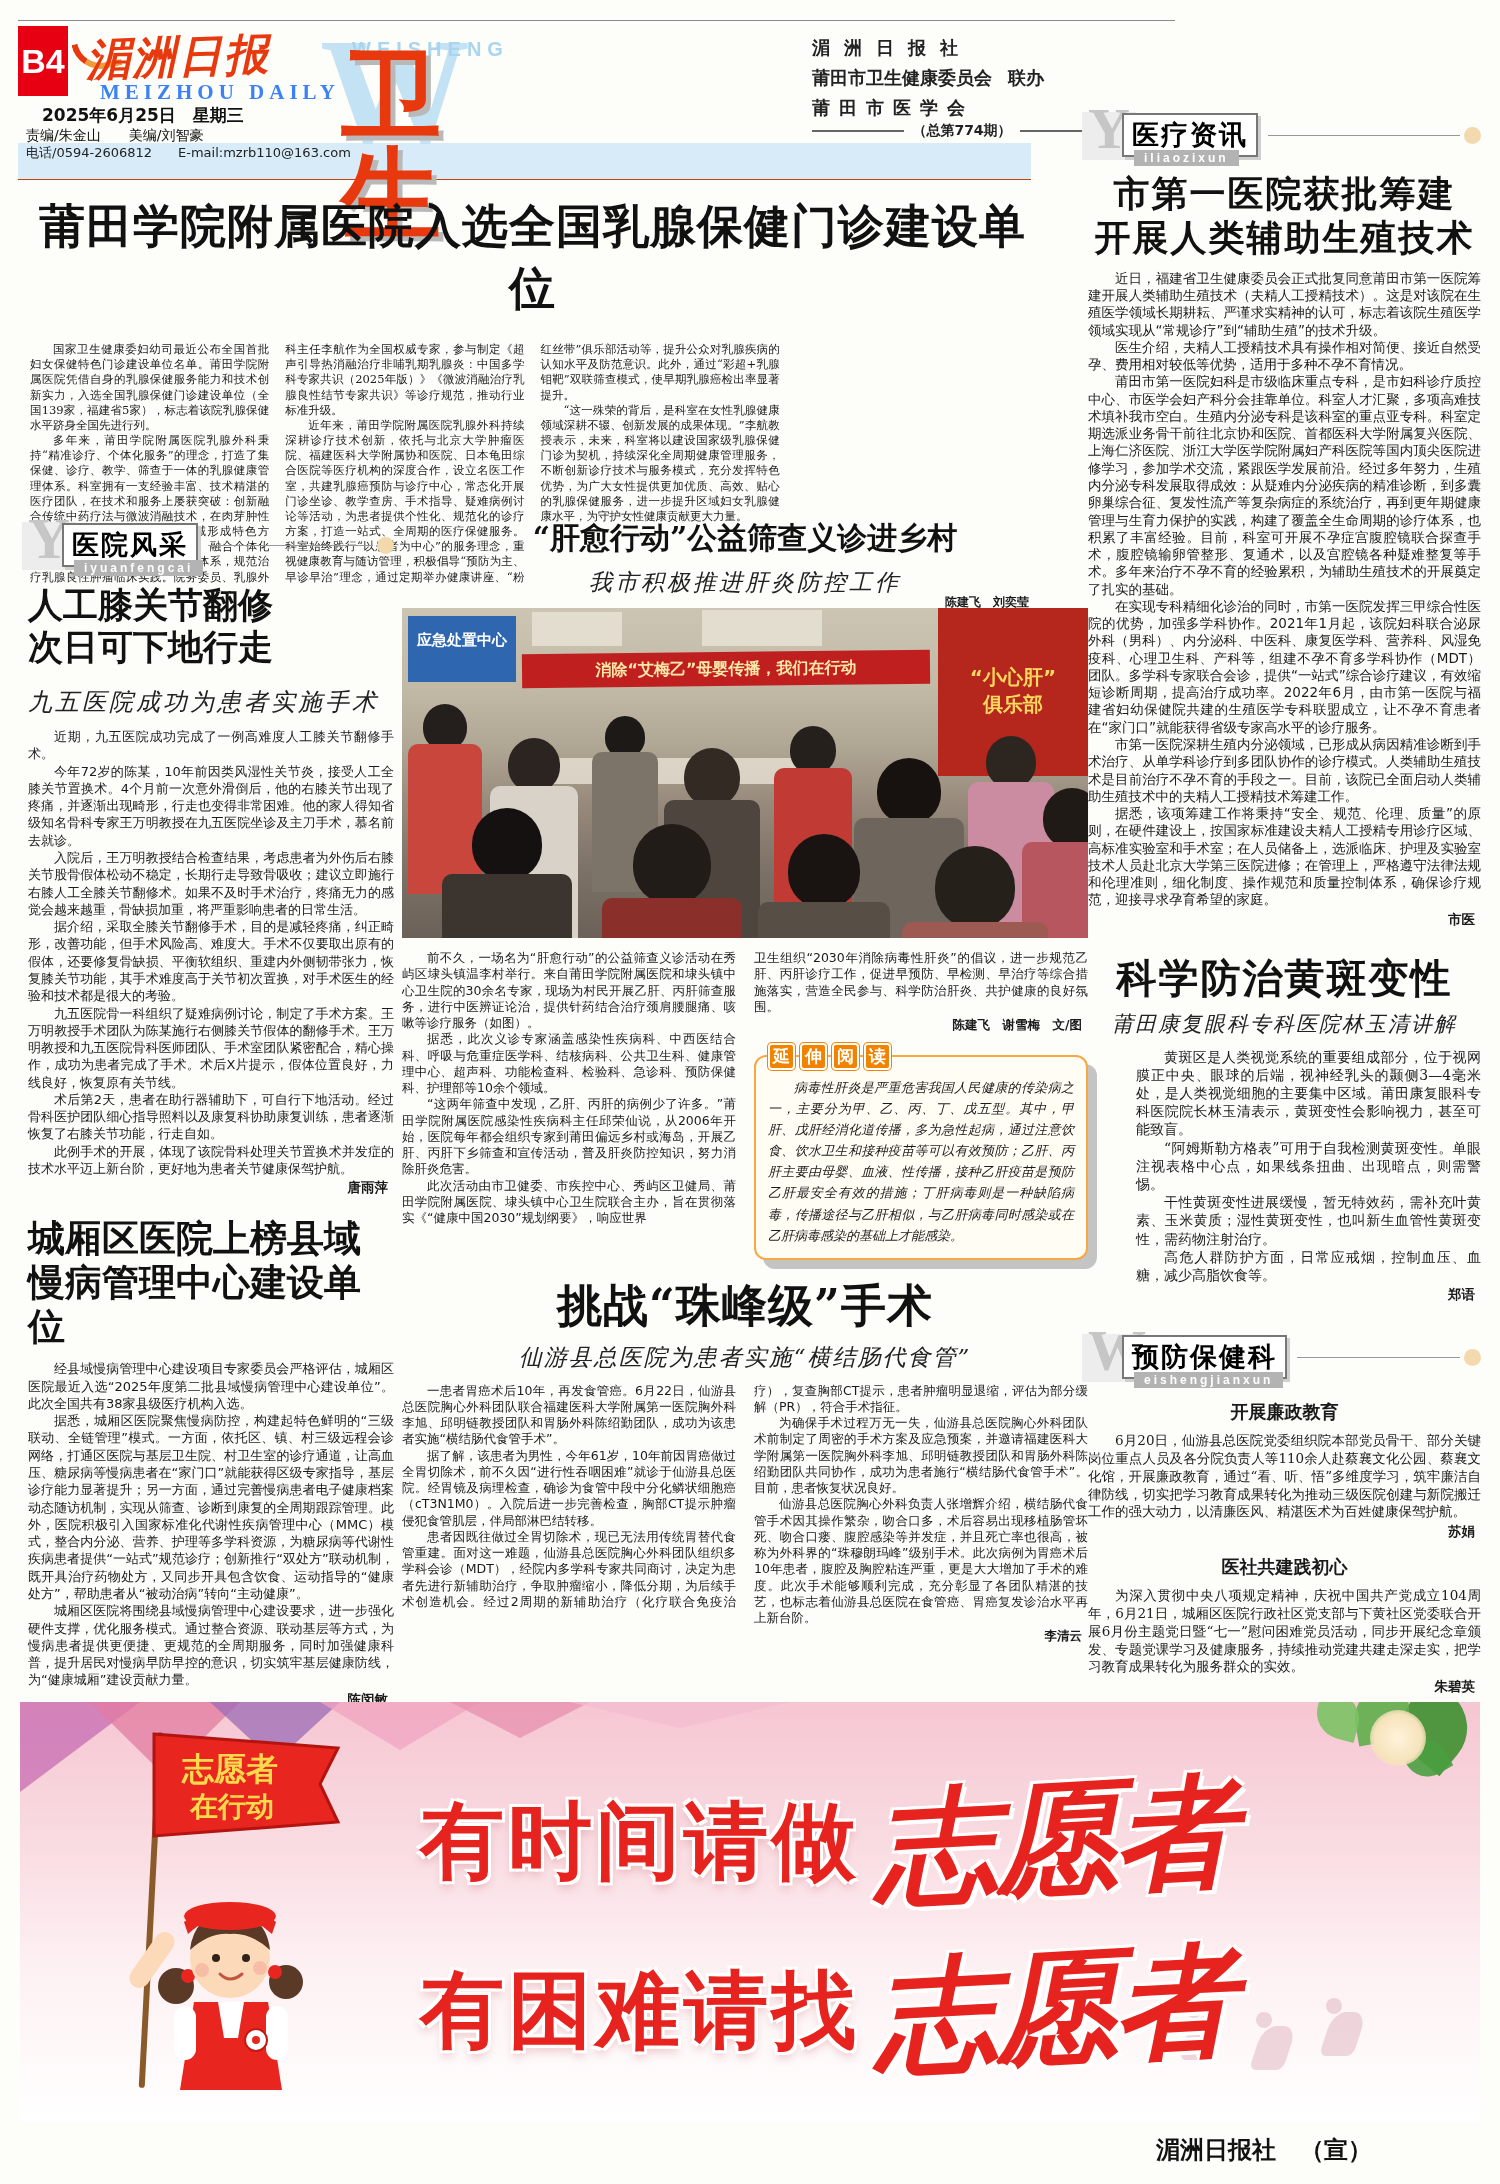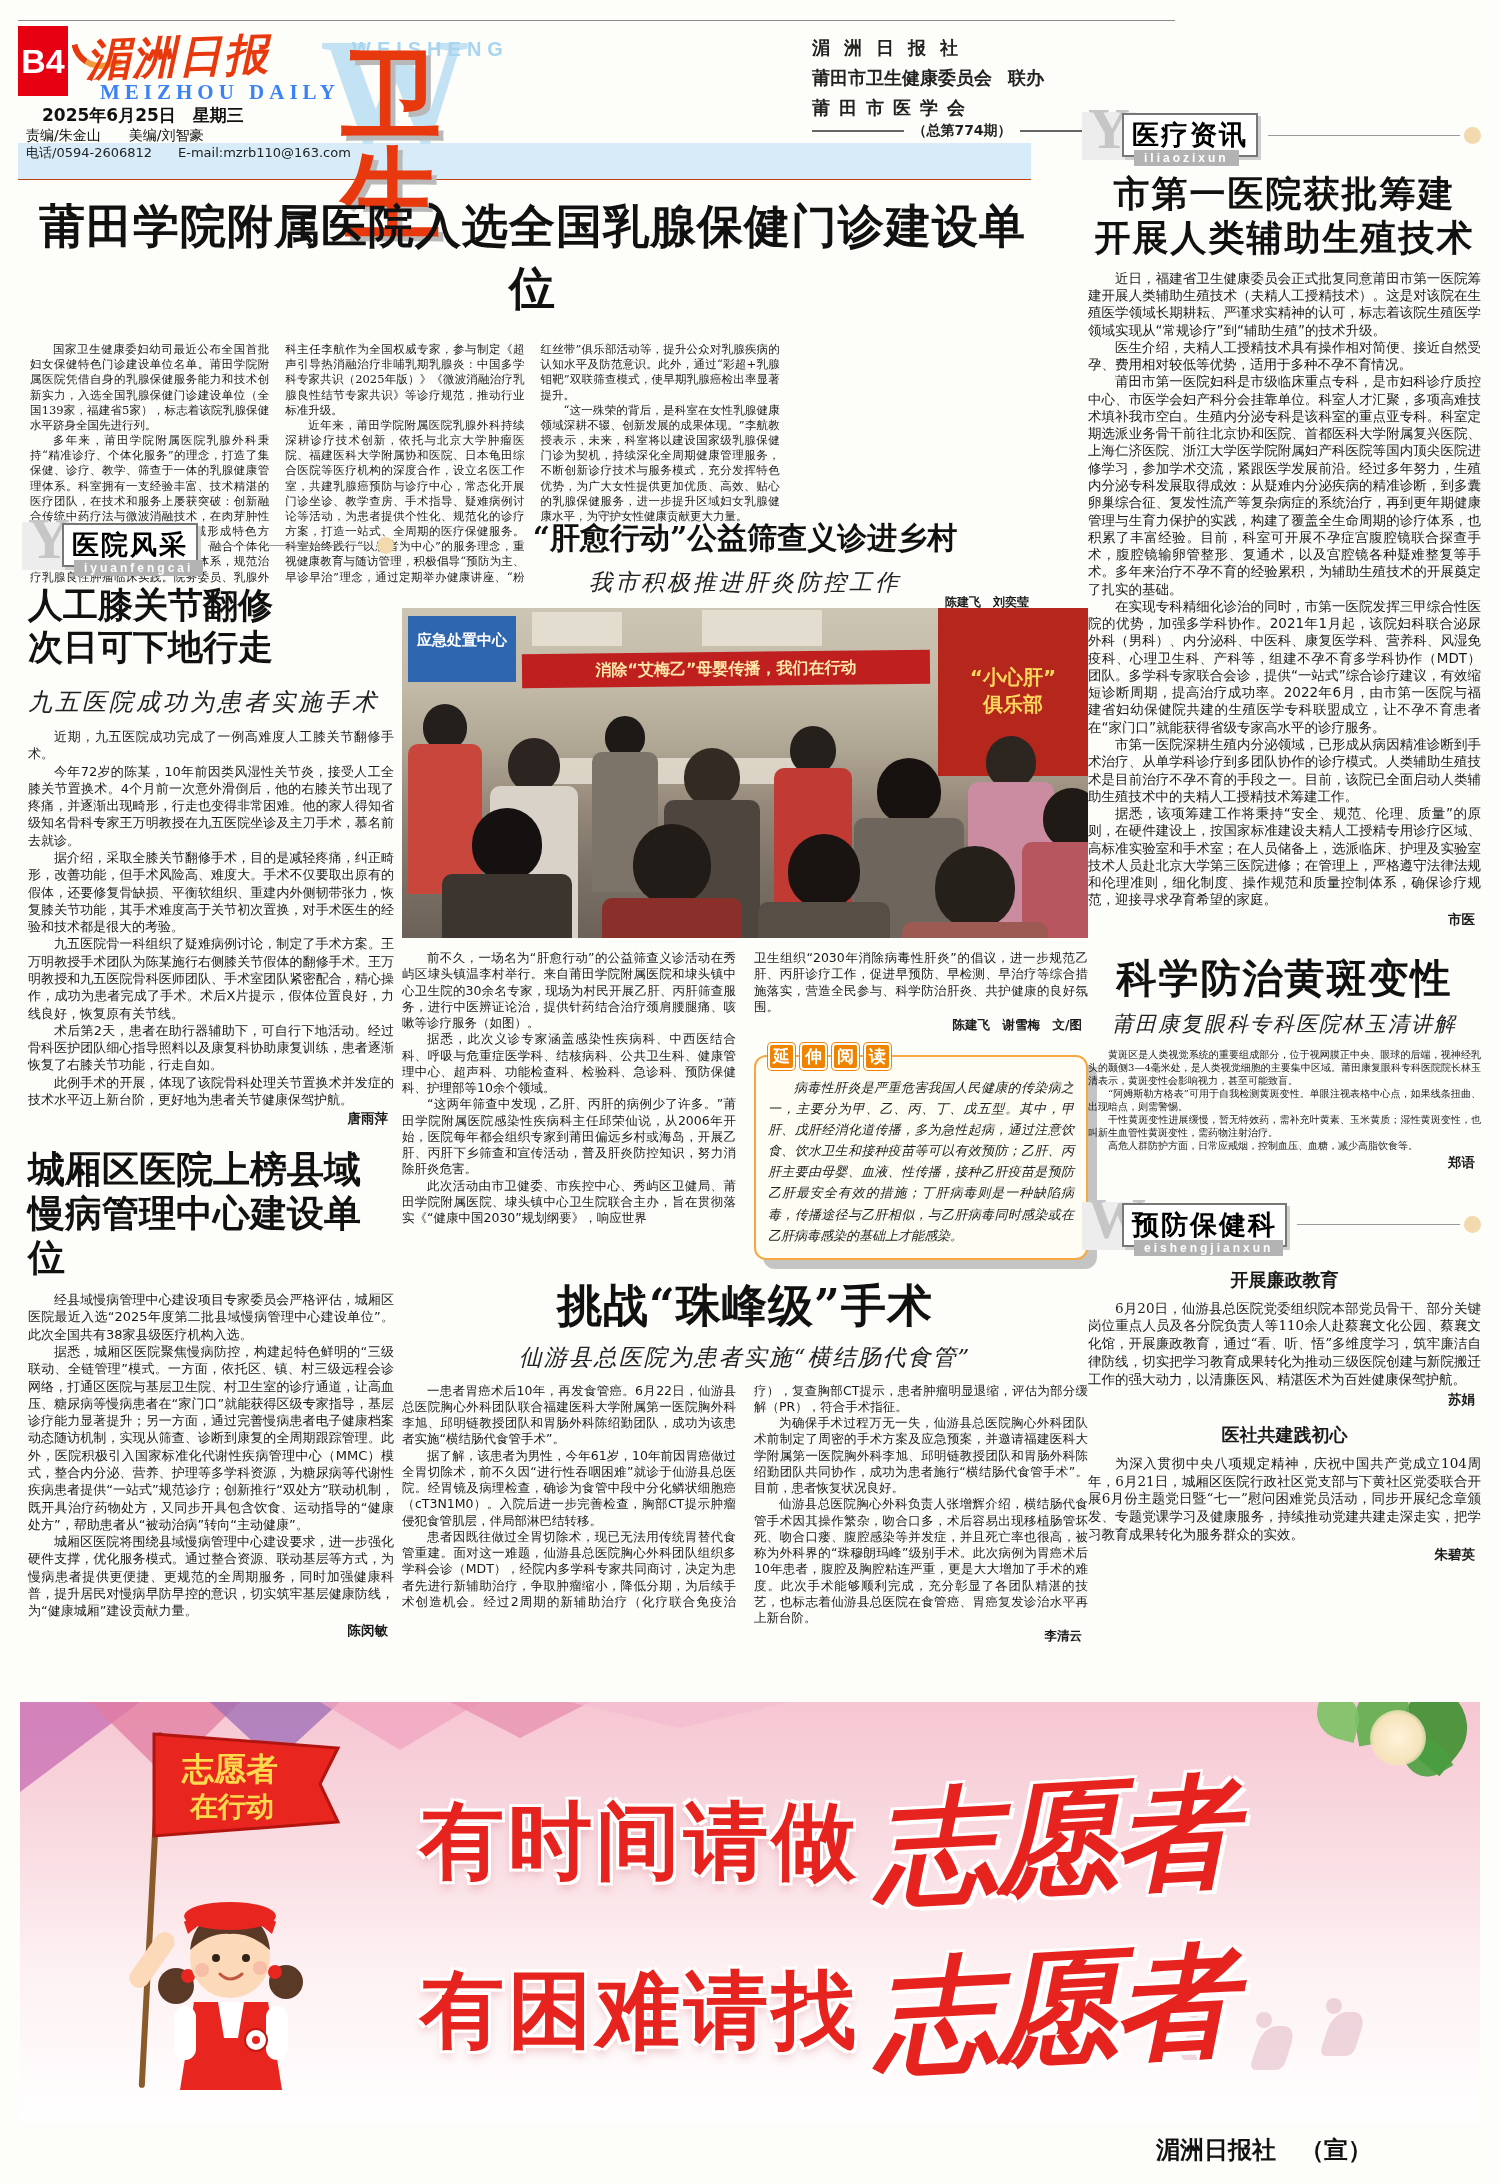--- a/index.html
+++ b/index.html
@@ -107,21 +107,21 @@
   .person { position:absolute; }
   .person .head { border-radius:50% 50% 46% 46%; margin:0 auto; }
   .person .torso { border-radius:10px 10px 0 0; margin-top:-6px; }
   
   .right-col { position:absolute; left:1088px; top:106px; width:393px; }
   .right-h1 { font-size:36px; line-height:1.22; text-align:center; letter-spacing:2px; margin:8px 0 10px; }
   .right-body { font-size:13.5px; line-height:1.28; }
   .right-col .byline { font-size:13.5px; }
   .right-h2 { font-size:40px; letter-spacing:2px; text-align:center; margin:22px 0 4px; }
   .right-kicker { font-size:21px; letter-spacing:2px; text-align:center; margin:2px 0 10px; }
-  .serif-body { font-family:"DejaVu Serif","Liberation Serif",serif; font-size:10px; line-height:1.3; }
+  .serif-body { font-family:"DejaVu Serif","Liberation Serif",serif; font-size:14px; line-height:1.3;padding-left:48px; }
   .brief-title { font-size:18px; font-weight:bold; text-align:center; margin:14px 0 8px; }
   .brief-body { font-family:"DejaVu Serif","Liberation Serif",serif; font-size:13.5px; line-height:1.32; }
   .briefs-label { margin-top:24px; }
   
   .banner { position:absolute; left:20px; top:1702px; width:1460px; height:420px; overflow:hidden;
     background:linear-gradient(180deg,#f6c6d2 0%,#f9dce2 34%,#fdf0f2 62%,#ffffff 100%); }
   .tri { position:absolute; top:0; opacity:.75; }
   .leaf { position:absolute; border-radius:0 60% 0 60%; opacity:.9; }
   .sun { position:absolute; right:54px; top:8px; width:56px; height:56px; border-radius:50%;
     background:radial-gradient(circle,#fff3da 0%,#f6e3bc 60%,rgba(246,227,188,0) 100%); }
@@ -194,20 +194,21 @@
       <span class="sec-dot"></span>
     </div>
 
     <div>
       <div class="art-h left-h">人工膝关节翻修
 次日可下地行走</div>
       <div class="kicker left-kicker">九五医院成功为患者实施手术</div>
       <div class="left-body">
           <p class="para">近期，九五医院成功完成了一例高难度人工膝关节翻修手术。</p>
           <p class="para">今年72岁的陈某，10年前因类风湿性关节炎，接受人工全膝关节置换术。4个月前一次意外滑倒后，他的右膝关节出现了疼痛，并逐渐出现畸形，行走也变得非常困难。他的家人得知省级知名骨科专家王万明教授在九五医院坐诊及主刀手术，慕名前去就诊。</p>
+          <p class="para">入院后，王万明教授结合检查结果，考虑患者为外伤后右膝关节股骨假体松动不稳定，长期行走导致骨吸收；建议立即施行右膝人工全膝关节翻修术。如果不及时手术治疗，疼痛无力的感觉会越来越重，骨缺损加重，将严重影响患者的日常生活。</p>
           <p class="para">据介绍，采取全膝关节翻修手术，目的是减轻疼痛，纠正畸形，改善功能，但手术风险高、难度大。手术不仅要取出原有的假体，还要修复骨缺损、平衡软组织、重建内外侧韧带张力，恢复膝关节功能，其手术难度高于关节初次置换，对手术医生的经验和技术都是很大的考验。</p>
           <p class="para">九五医院骨一科组织了疑难病例讨论，制定了手术方案。王万明教授手术团队为陈某施行右侧膝关节假体的翻修手术。王万明教授和九五医院骨科医师团队、手术室团队紧密配合，精心操作，成功为患者完成了手术。术后X片提示，假体位置良好，力线良好，恢复原有关节线。</p>
           <p class="para">术后第2天，患者在助行器辅助下，可自行下地活动。经过骨科医护团队细心指导照料以及康复科协助康复训练，患者逐渐恢复了右膝关节功能，行走自如。</p>
           <p class="para">此例手术的开展，体现了该院骨科处理关节置换术并发症的技术水平迈上新台阶，更好地为患者关节健康保驾护航。</p>
         </div>
       <p class="byline">唐雨萍</p>
     </div>
 
     <div>
       <div class="art-h left-h2">城厢区医院上榜县域

